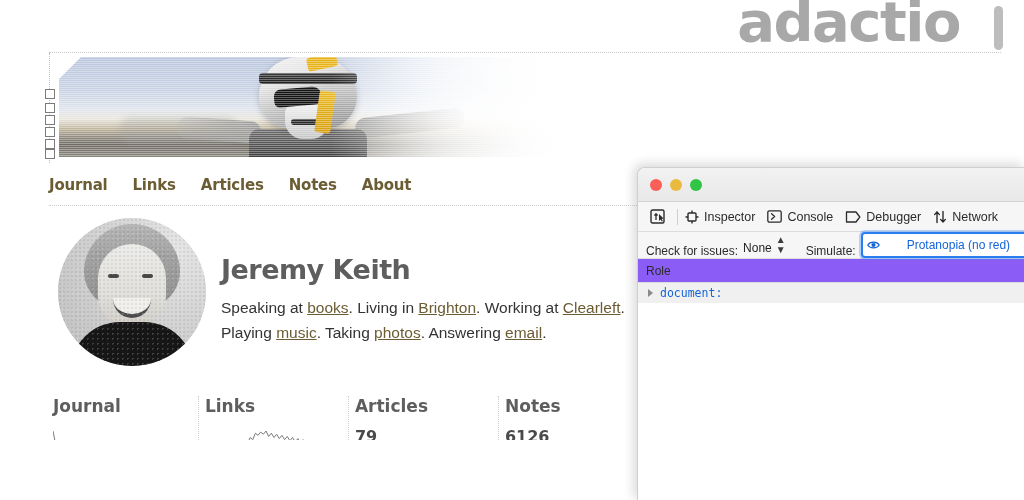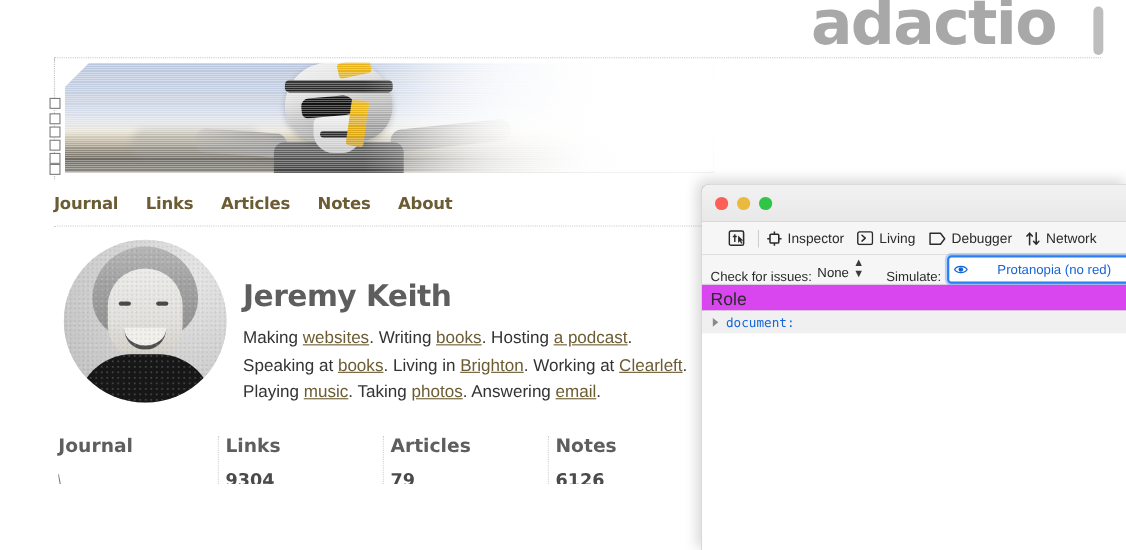--- a/index.html
+++ b/index.html
@@ -316,21 +316,21 @@
   .light.red { background: #fc5f57; }
   .light.yellow { background: #e9ba3e; }
   .light.green { background: #31c546; }
 
   #dt-tabs {
     height: 30px;
     background: #f6f6f6;
     border-bottom: 1px solid #dcdcdc;
     display: flex;
     align-items: center;
-    padding-left: 20px;
+    padding-left: 8px;
     box-sizing: border-box;
     white-space: nowrap;
   }
   .dt-picker {
     display: inline-flex; align-items: center; justify-content: center;
     width: 24px; height: 22px; margin-right: 4px;
   }
   .dt-divider {
     width: 1px; height: 16px; background: #cfcfcf; margin: 0 7px 0 3px;
   }
@@ -375,27 +375,27 @@
     box-shadow: 0 0 0 2px rgba(60,140,250,0.35);
     color: #1565d8;
     font-size: 12px;
     gap: 23px;
   }
   #simulate-select .eye { margin-right: 4px; display:inline-flex; }
   #simulate-select .stepper { color: #1565d8; }
 
   #dt-colhead {
     height: 24px;
-    background: #d946ef;
+    background: #8b5cf6;
     border-bottom: 1px solid #dcdcdc;
     display: flex;
-    align-items: flex-end;
+    align-items: center;
     padding-left: 8px;
     box-sizing: border-box;
-    font-size: 16px;
+    font-size: 12px;
     color: #2b2b2b;
   }
   #dt-tree {
     background: #fff;
     height: 100%;
   }
   .tree-row {
     height: 20px;
     display: flex;
     align-items: center;
@@ -467,36 +467,34 @@
       <div class="av-eyeL"></div>
       <div class="av-eyeR"></div>
       <div class="av-smile"></div>
       <div class="av-shirt"></div>
       <div class="av-noise"></div>
     </div>
 
     <div id="name">Jeremy Keith</div>
 
     <div id="bio">
-      <div id="bio-l0"><span>Making </span><a href="#">websites</a><span>. Writing </span><a href="#">books</a><span>. Hosting </span><a href="#">a podcast</a><span>.</span></div>
       <div id="bio-l1"><span>Speaking at </span><a href="#">books</a><span>. Living in </span><a href="#">Brighton</a><span>. Working at </span><a href="#">Clearleft</a><span>.</span></div>
       <div id="bio-l2"><span>Playing </span><a href="#">music</a><span>. Taking </span><a href="#">photos</a><span>. Answering </span><a href="#">email</a><span>.</span></div>
     </div>
 
     <div id="stats">
       <div class="stat">
         <div class="stat-label">Journal</div>
         <svg class="spark" width="130" height="32" viewBox="0 0 130 32">
             <path d="M0.00 4.00 L2.65 17.42 L5.31 15.74 L7.96 19.94 L10.61 21.61 L13.27 22.45 L15.92 24.13 L18.57 24.97 L21.22 24.97 L23.88 25.39 L26.53 25.81 L29.18 25.81 L31.84 26.23 L34.49 25.81 L37.14 24.97 L39.80 25.39 L42.45 25.81 L45.10 24.97 L47.76 25.39 L50.41 24.13 L53.06 24.55 L55.71 24.97 L58.37 23.29 L61.02 24.13 L63.67 24.97 L66.33 22.45 L68.98 24.55 L71.63 24.97 L74.29 25.39 L76.94 25.81 L79.59 24.55 L82.24 24.97 L84.90 24.13 L87.55 17.42 L90.20 23.29 L92.86 24.97 L95.51 25.39 L98.16 24.55 L100.82 24.97 L103.47 25.39 L106.12 25.81 L108.78 24.97 L111.43 25.39 L114.08 25.81 L116.73 24.97 L119.39 25.39 L122.04 25.81 L124.69 24.97 L127.35 25.39 L130.00 24.55" fill="none" stroke="#7a7a7a" stroke-width="1"></path>
             <circle cx="130.00" cy="24.55" r="1.6" fill="#c0a040"></circle>
           </svg>
       </div>
       <div class="stat">
         <div class="stat-label">Links</div>
-        <div class="stat-value">9304</div>
         <svg class="spark" width="130" height="32" viewBox="0 0 130 32">
             <path d="M0.00 28.92 L2.65 28.92 L5.31 28.92 L7.96 28.92 L10.61 28.92 L13.27 28.92 L15.92 28.92 L18.57 28.38 L21.22 24.58 L23.88 21.33 L26.53 23.50 L29.18 19.17 L31.84 20.25 L34.49 15.92 L37.14 18.08 L39.80 13.75 L42.45 17.00 L45.10 10.50 L47.76 12.67 L50.41 6.17 L53.06 8.33 L55.71 5.08 L58.37 7.25 L61.02 4.00 L63.67 9.42 L66.33 6.17 L68.98 10.50 L71.63 7.25 L74.29 11.58 L76.94 8.33 L79.59 12.67 L82.24 9.42 L84.90 13.75 L87.55 10.50 L90.20 14.83 L92.86 11.58 L95.51 15.92 L98.16 12.67 L100.82 17.00 L103.47 14.83 L106.12 18.08 L108.78 15.92 L111.43 19.17 L114.08 17.00 L116.73 20.25 L119.39 18.08 L122.04 21.33 L124.69 20.25 L127.35 23.50 L130.00 22.42" fill="none" stroke="#7a7a7a" stroke-width="1"></path>
             <circle cx="130.00" cy="22.42" r="1.6" fill="#c0a040"></circle>
           </svg>
       </div>
       <div class="stat">
         <div class="stat-label">Articles</div>
         <div class="stat-value">79</div>
         <svg class="spark" width="130" height="32" viewBox="0 0 130 32">
             <path d="M0.00 27.40 L2.65 26.10 L5.31 27.40 L7.96 26.75 L10.61 20.90 L13.27 26.10 L15.92 24.80 L18.57 15.70 L21.22 23.50 L23.88 14.40 L26.53 22.20 L29.18 10.50 L31.84 20.90 L34.49 13.10 L37.14 19.60 L39.80 7.90 L42.45 22.20 L45.10 11.80 L47.76 18.30 L50.41 6.60 L53.06 20.90 L55.71 10.50 L58.37 17.00 L61.02 5.30 L63.67 19.60 L66.33 9.20 L68.98 15.70 L71.63 4.00 L74.29 20.90 L76.94 11.80 L79.59 18.30 L82.24 7.90 L84.90 22.20 L87.55 13.10 L90.20 19.60 L92.86 10.50 L95.51 23.50 L98.16 14.40 L100.82 20.90 L103.47 11.80 L106.12 23.50 L108.78 15.70 L111.43 22.20 L114.08 18.30 L116.73 24.80 L119.39 19.60 L122.04 23.50 L124.69 20.90 L127.35 26.10 L130.00 23.50" fill="none" stroke="#7a7a7a" stroke-width="1"></path>
@@ -546,21 +544,21 @@
         <span>Inspector</span>
       </span>
 
       <span class="dt-tab">
         <span class="tabicon">
           <svg width="15" height="13" viewBox="0 0 15 13">
             <rect x="0.8" y="0.8" width="13.4" height="11.4" rx="1.6" fill="none" stroke="#2b2b2b" stroke-width="1.3"></rect>
             <path d="M4.6 3.8 L7.6 6.5 L4.6 9.2" fill="none" stroke="#2b2b2b" stroke-width="1.3" stroke-linecap="round" stroke-linejoin="round"></path>
           </svg>
         </span>
-        <span>Living</span>
+        <span>Console</span>
       </span>
 
       <span class="dt-tab">
         <span class="tabicon">
           <svg width="16" height="12" viewBox="0 0 16 12">
             <path d="M1.5 1 L11 1 L14.8 6 L11 11 L1.5 11 Z" fill="none" stroke="#2b2b2b" stroke-width="1.3" stroke-linejoin="round"></path>
           </svg>
         </span>
         <span>Debugger</span>
       </span>

